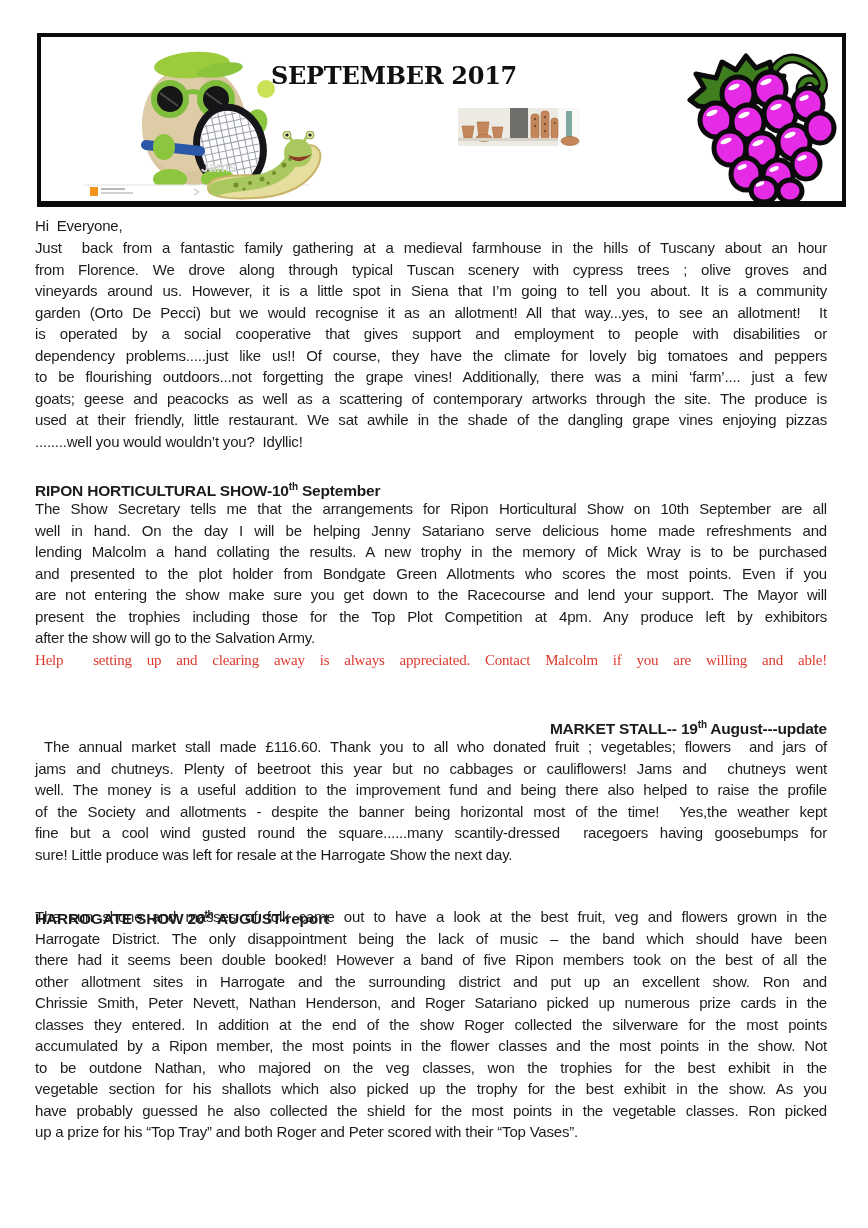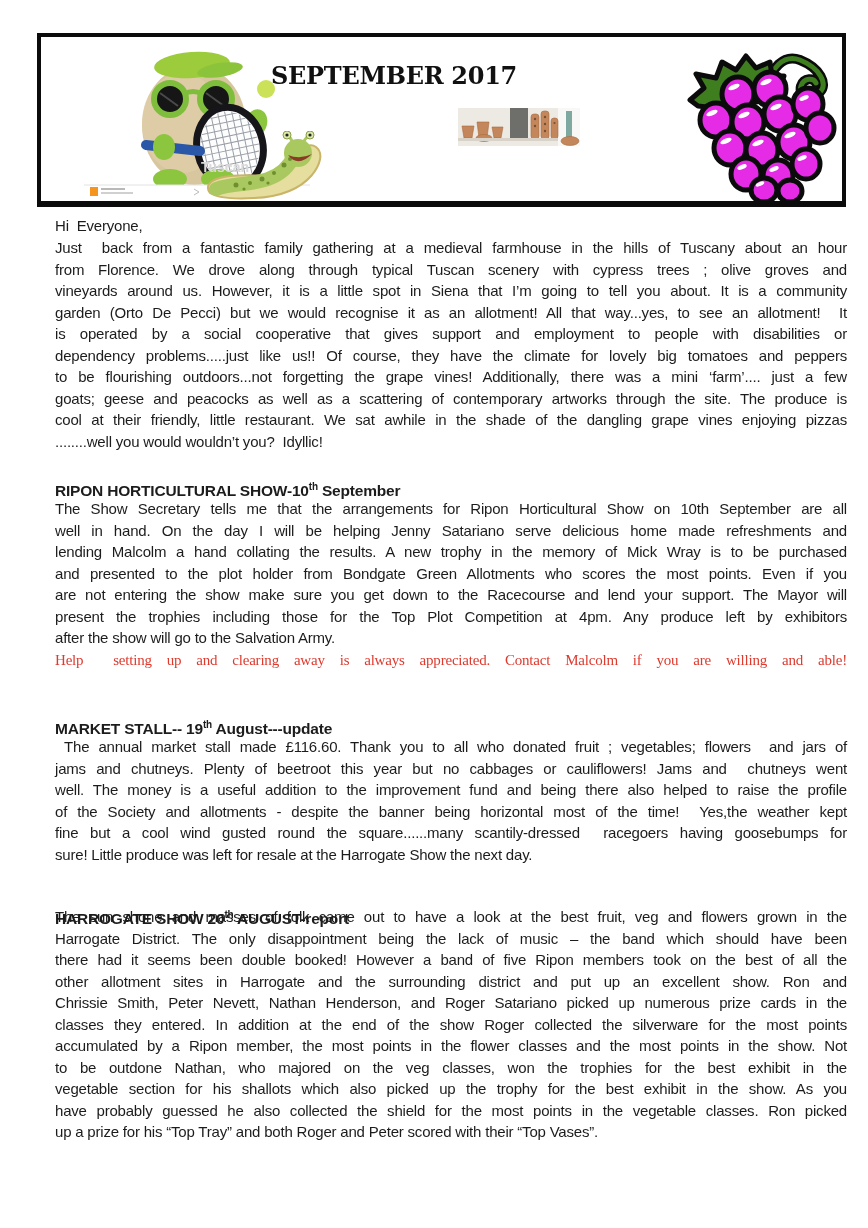--- a/index.html
+++ b/index.html
@@ -17,34 +17,34 @@
     left:0; top:24px; width:706px; text-align:center;
     font-family:"DejaVu Serif","Liberation Serif",serif;
     font-weight:bold; font-size:24px; letter-spacing:-0.3px; color:#111;
   }
   .potato-art   { left:43px;  top:2px;   width:226px; height:158px; }
   .snail-art    { left:161px; top:94px;  width:134px; height:70px; }
   .pots-photo   { left:417px; top:71px;  width:122px; height:38px; }
   .grapes-art   { left:639px; top:5px;   width:164px; height:160px; }
   .colou-mark   { left:160px; top:122px; color:#d9d9d9; font-size:14px; font-weight:bold; }
   
-  .tb { position:absolute; left:55px; width:792px; font-size:15px; line-height:21.5px; letter-spacing:-0.2px; }
+  .tb { position:absolute; left:35px; width:792px; font-size:15px; line-height:21.5px; letter-spacing:-0.2px; }
   .tb .line { white-space:pre-wrap; text-align:justify; text-align-last:justify; }
   .tb .line.last { text-align-last:left; }
   .greeting { top:215px; white-space:pre-wrap; }
   .para-intro { top:237px; }
   .h-sec { font-weight:bold; font-size:15.5px; }
   .h-sec sup { font-size:10px; }
   .h-ripon { top:476px; }
   .para-ripon { top:498px; }
   .note-red {
     top:650px; height:18px; overflow:hidden; color:#de3a2e;
     white-space:pre-wrap; text-align:justify; text-align-last:justify;font-family:Liberation Serif, serif;
   }
-  .h-market { top:714px; }
+  .h-market { top:714px;text-align:right; }
   .para-market { top:736px; }
   .h-harrogate { top:884px;margin-top:20px; }
   .para-harrogate { top:906px; }
 </style>
 </head>
 <body>
 
 <div class="page">
 
   <div class="header-box">
@@ -84,21 +84,21 @@
         <rect x="17" y="149" width="24" height="2" fill="#b9b9b9"></rect>
         <rect x="17" y="153" width="32" height="2" fill="#d0d0d0"></rect>
         <path d="M110,150 l5,3 l-5,3" fill="none" stroke="#bbbbbb"></path>
         <rect x="150" y="148" width="4" height="4" fill="#7ab648"></rect>
         <rect x="157" y="149" width="20" height="2" fill="#c9c9c9"></rect>
         <rect x="150" y="154" width="4" height="4" fill="#7ab648"></rect>
         <rect x="157" y="155" width="24" height="2" fill="#c9c9c9"></rect>
       </g>
     </svg>
 
-    <div class="colou-mark">Tuscan</div>
+    <div class="colou-mark">Jams</div>
 
     <svg class="snail-art" viewBox="0 0 134 70">
       <path d="M8,62 C2,54 10,48 22,46 C40,42 58,46 72,44 C88,42 96,34 98,24 C100,16 108,12 114,16 C122,22 118,34 110,44 C98,58 78,66 52,67 C34,68 16,67 8,62 Z" fill="#e6de9e" stroke="#c9b468" stroke-width="2"></path>
       <path d="M14,58 C30,52 50,54 66,48 C80,43 88,34 92,24" fill="none" stroke="#a9c960" stroke-width="14" stroke-linecap="round"></path>
       <circle cx="96" cy="22" r="14" fill="#a9c960"></circle>
       <g fill="#6e8f2e">
         <circle cx="34" cy="54" r="2.5"></circle>
           <circle cx="48" cy="52" r="2"></circle>
           <circle cx="60" cy="48" r="2.5"></circle>
         <circle cx="72" cy="42" r="2"></circle>
@@ -187,21 +187,21 @@
 
   <div class="tb para-intro">
       <div class="line">Just  back from a fantastic family gathering at a medieval farmhouse in the hills of Tuscany about an hour</div>
       <div class="line">from Florence. We drove along through typical Tuscan scenery with cypress trees ; olive groves and</div>
       <div class="line">vineyards around us. However, it is a little spot in Siena that I’m going to tell you about. It is a community</div>
       <div class="line">garden (Orto De Pecci) but we would recognise it as an allotment! All that way...yes, to see an allotment!  It</div>
       <div class="line">is operated by a social cooperative that gives support and employment to people with disabilities or</div>
       <div class="line">dependency problems.....just like us!! Of course, they have the climate for lovely big tomatoes and peppers</div>
       <div class="line">to be flourishing outdoors...not forgetting the grape vines! Additionally, there was a mini ‘farm’.... just a few</div>
       <div class="line">goats; geese and peacocks as well as a scattering of contemporary artworks through the site. The produce is</div>
-      <div class="line">cool at their friendly, little restaurant. We sat awhile in the shade of the dangling grape vines enjoying pizzas</div>
+      <div class="line">used at their friendly, little restaurant. We sat awhile in the shade of the dangling grape vines enjoying pizzas</div>
       <div class="line last">........well you would wouldn’t you?  Idyllic!</div>
     </div>
 
   <div class="tb h-sec h-ripon"><span>RIPON HORTICULTURAL SHOW-10</span><sup>th</sup><span> September</span></div>
 
   <div class="tb para-ripon">
       <div class="line">The Show Secretary tells me that the arrangements for Ripon Horticultural Show on 10th September are all</div>
       <div class="line">well in hand. On the day I will be helping Jenny Satariano serve delicious home made refreshments and</div>
       <div class="line">lending Malcolm a hand collating the results. A new trophy in the memory of Mick Wray is to be purchased</div>
       <div class="line">and presented to the plot holder from Bondgate Green Allotments who scores the most points. Even if you</div>

